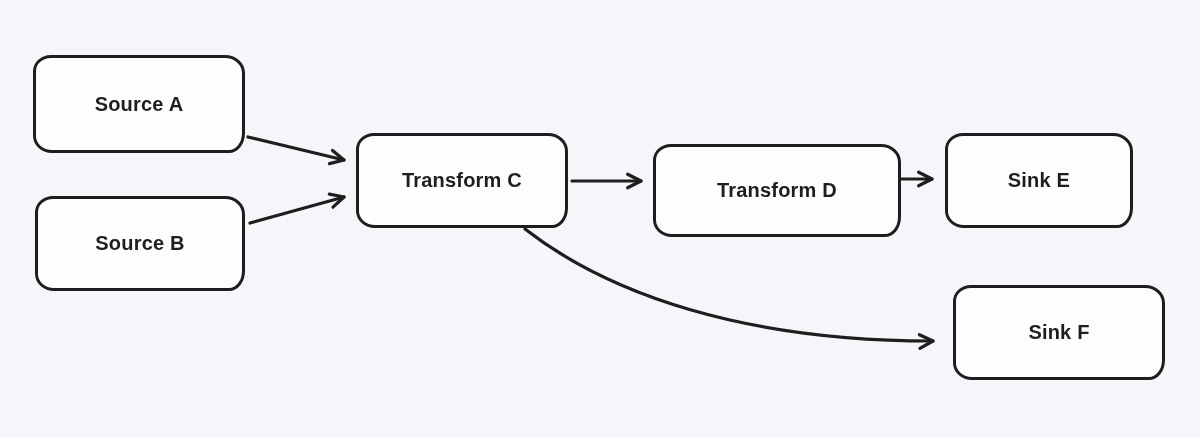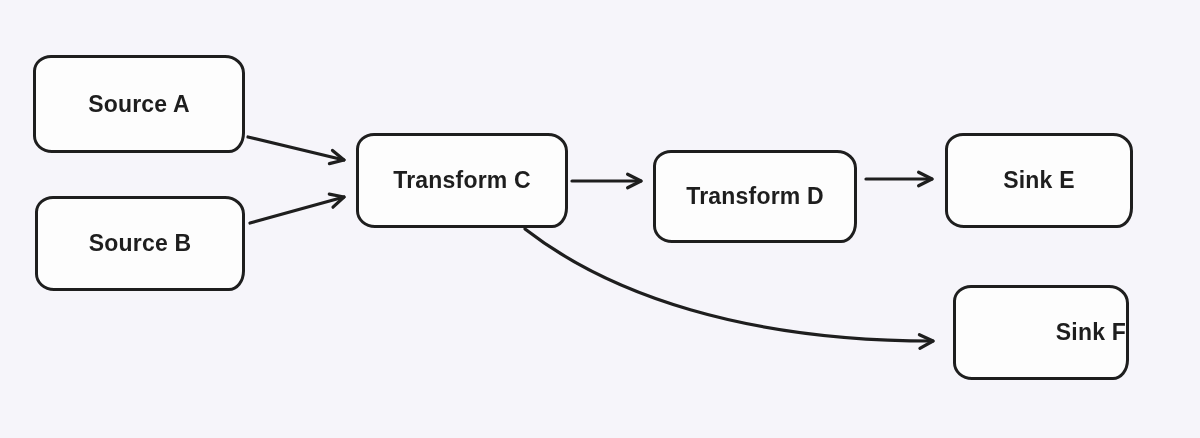--- a/index.html
+++ b/index.html
@@ -39,21 +39,21 @@
     background: var(--node-fill);
     border: 3.5px solid var(--stroke);
     
     border-radius: 18px 20px 16px 19px / 16px 18px 20px 17px;
     display: flex;
     align-items: center;
     justify-content: center;
   }
   .node-label {
     color: var(--stroke);
-    font-size: 23px;
+    font-size: 20px;
     font-weight: 700;
     letter-spacing: 0.2px;
     white-space: nowrap;
     user-select: none;
   }
 </style>
 </head>
 <body>
 
 <div class="canvas" style="width: 1200px; height: 438px;">
@@ -82,23 +82,23 @@
   <div id="nodes">
       <div class="node" style="left: 33px; top: 55px; width: 212px; height: 98px;">
         <span class="node-label">Source A</span>
       </div>
       <div class="node" style="left: 35px; top: 196px; width: 210px; height: 95px;">
         <span class="node-label">Source B</span>
       </div>
       <div class="node" style="left: 356px; top: 133px; width: 212px; height: 95px;">
         <span class="node-label">Transform C</span>
       </div>
-      <div class="node" style="left: 653px; top: 150px; width: 204px; height: 93px;">
+      <div class="node" style="left: 653px; top: 144px; width: 248px; height: 93px;">
         <span class="node-label">Transform D</span>
       </div>
       <div class="node" style="left: 945px; top: 133px; width: 188px; height: 95px;">
         <span class="node-label">Sink E</span>
       </div>
-      <div class="node" style="left: 953px; top: 285px; width: 176px; height: 95px; justify-content: flex-end;">
+      <div class="node" style="left: 953px; top: 285px; width: 212px; height: 95px;">
         <span class="node-label">Sink F</span>
       </div>
     </div>
 </div>
 
 </body></html>

